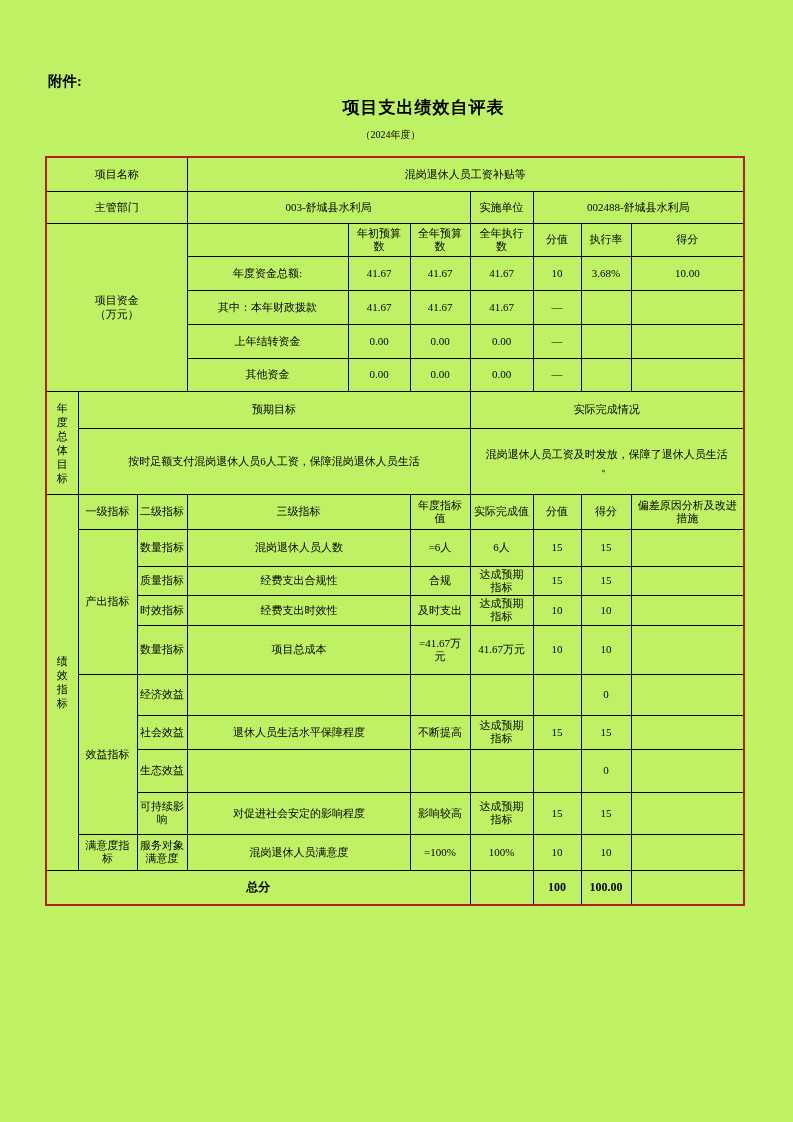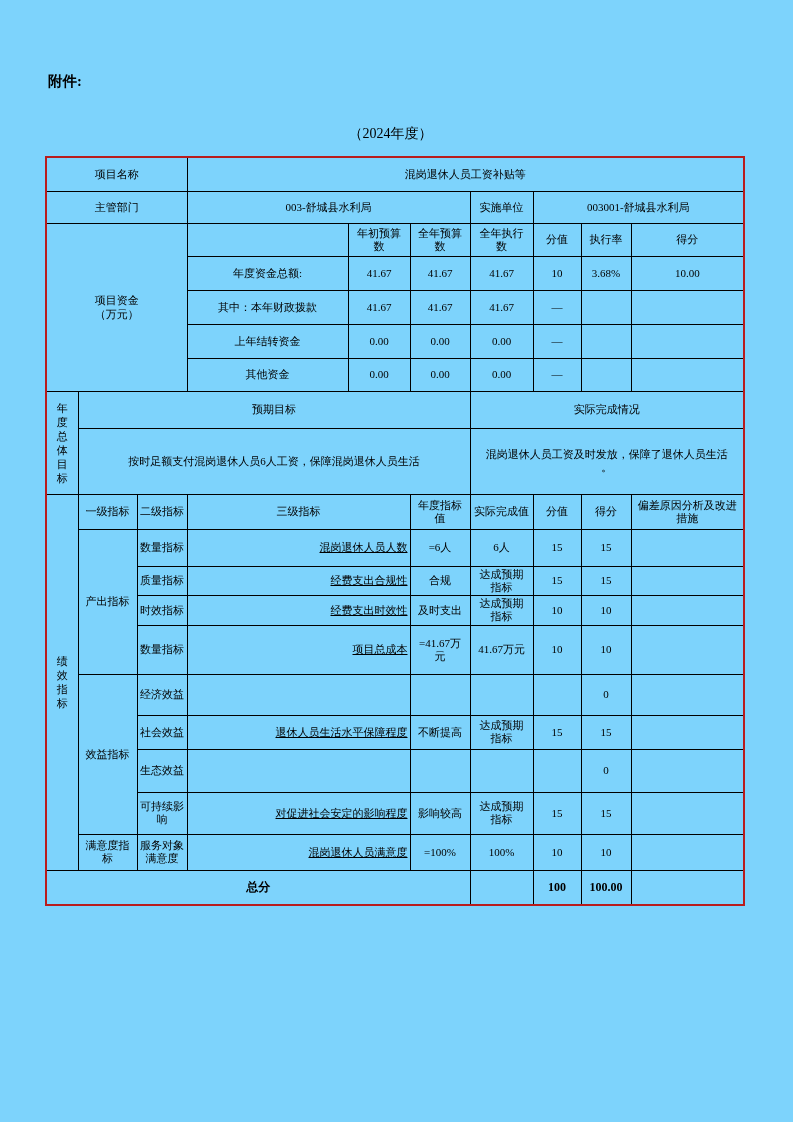--- a/index.html
+++ b/index.html
@@ -1,20 +1,20 @@
 <!DOCTYPE html>
 <html><head>
 <meta charset="utf-8">
 <style>
   * { margin:0; padding:0; box-sizing:border-box; }
   html,body { background:#9e9e9e; }
   .page {
     position:relative;
     width:793px; height:1122px;
-    background:#7dd3fc;
+    background:#bef264;
     margin:0 auto;
     font-family:"Liberation Serif","DejaVu Serif",serif;
     color:#000;
     overflow:hidden;
   }
   .attachment {
     position:absolute; left:48px; top:72px;
     font-size:14.5px; font-weight:bold;
   }
   .doc-title {
@@ -22,49 +22,50 @@
     text-align:center;
   }
   .doc-title span {
     position:relative; left:27px;
     font-size:17px; font-weight:bold; letter-spacing:1px;
   }
   .doc-subtitle {
     position:absolute; left:0; top:124px; width:100%;
     text-align:center;
   }
-  .doc-subtitle span { position:relative; left:-6px; font-size:14px; }
+  .doc-subtitle span { position:relative; left:-6px; font-size:10px; }
 
   table.main {
     position:absolute; left:45px; top:156px;
     width:698px;
     border-collapse:collapse;
     table-layout:fixed;
     border:2px solid #b91c1c;
   }
   td {
     border:1px solid #000;
     font-size:11px;
     line-height:13px;
     text-align:center;
     vertical-align:middle;
     padding:1px 2px;
     white-space:pre-line;
     overflow:hidden;
   }
-  td.left { text-align:right; padding-left:3px;text-decoration:underline; }
+  td.left { text-align:center; padding-left:3px; }
   td.bold { font-weight:bold; font-size:12px; }
   td.vlabel { line-height:14px; padding:9px; }
 </style>
 </head>
 <body>
 
 <div class="page">
 
   <div class="attachment">附件:</div>
+  <div class="doc-title"><span>项目支出绩效自评表</span></div>
   <div class="doc-subtitle"><span>（2024年度）</span></div>
 
   <table class="main">
     <colgroup>
       <col style="width:32px">
         <col style="width:59px">
         <col style="width:50px">
       <col style="width:161px">
         <col style="width:62px">
         <col style="width:60px">
@@ -77,21 +78,21 @@
     <tbody>
         <tr style="height:34px">
       <td colspan="3">项目名称</td>
       <td colspan="7">混岗退休人员工资补贴等</td>
     </tr>
 
     <tr style="height:32px">
       <td colspan="3">主管部门</td>
       <td colspan="3">003-舒城县水利局</td>
       <td>实施单位</td>
-      <td colspan="3">003001-舒城县水利局</td>
+      <td colspan="3">002488-舒城县水利局</td>
     </tr>
 
     <tr style="height:33px">
       <td colspan="3" rowspan="5" class="vlabel">项目资金
 （万元）</td>
       <td></td>
       <td>年初预算
 数</td>
       <td>全年预算
 数</td>

